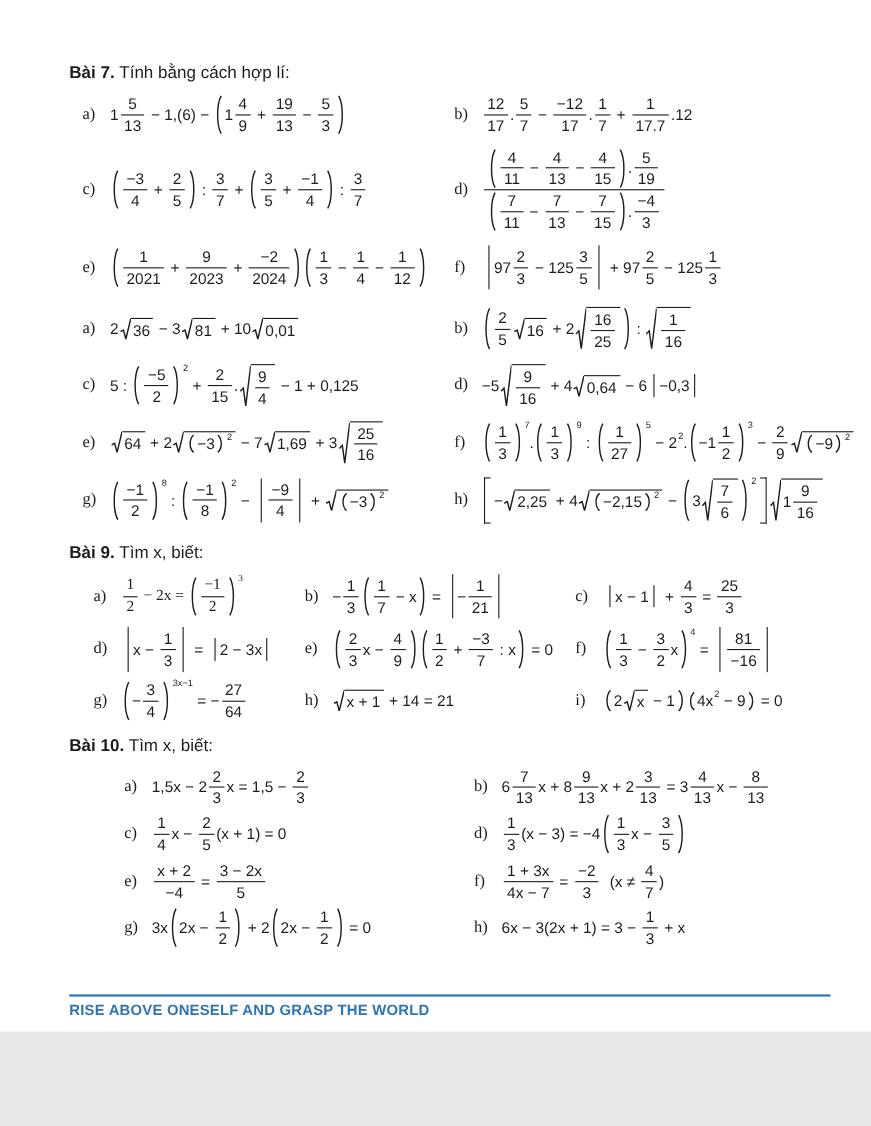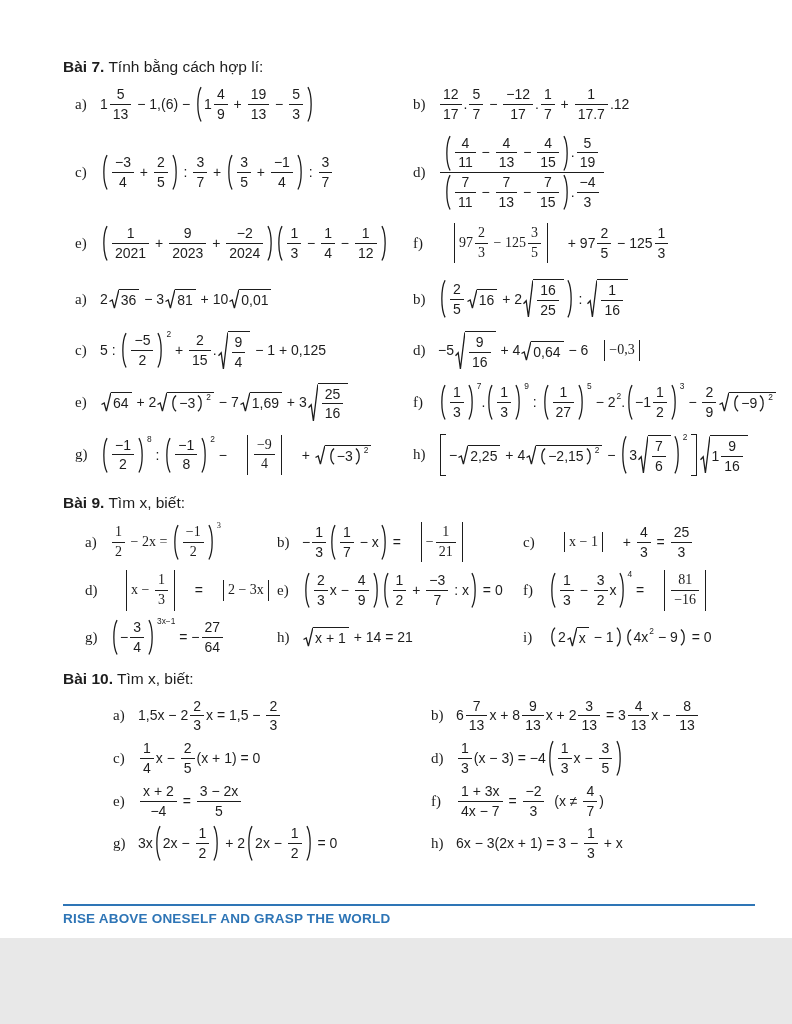--- a/index.html
+++ b/index.html
@@ -26,21 +26,21 @@
   .mradicand{border-top:1.2px solid currentColor;padding:2px 3px 0 2px;}
   .mfence{display:inline-flex;align-items:stretch;margin:0 1px;}
   .mf{width:8px;flex:none;display:block;}
   .mf svg{display:block;width:100%;height:100%;}
   .mfence>.mrow{padding:0 1px;}
   .mbrk{display:inline-flex;align-items:stretch;margin:0 2px;}
   .mbl{width:5px;flex:none;border:1.4px solid currentColor;border-right:0;}
   .mbr{width:5px;flex:none;border:1.4px solid currentColor;border-left:0;}
   .mbrk>.mrow{padding:1px 3px;}
   .mabs{display:inline-flex;border-left:1.2px solid currentColor;
-        border-right:1.2px solid currentColor;padding:2px 4px;margin:0 16px;font-family:Liberation Serif, serif;}
+        border-right:1.2px solid currentColor;padding:2px 4px;margin:0 6px;}
   .mexp{display:inline-flex;align-items:flex-start;}
   .msup{font-size:0.6em;transform:translateY(-0.35em);margin-left:1px;line-height:1;}
   
   .footer{position:absolute;left:63px;right:37px;top:904px;
           border-top:2px solid var(--accent,#2e75b6);padding-top:5px;}
   .footer-text{color:var(--accent,#2e75b6);font-weight:bold;font-size:13.5px;letter-spacing:.2px;}
   .page-number{position:absolute;right:58px;top:980px;font-family:"Liberation Serif",serif;font-size:15px;}
 </style>
 </head>
 <body>

